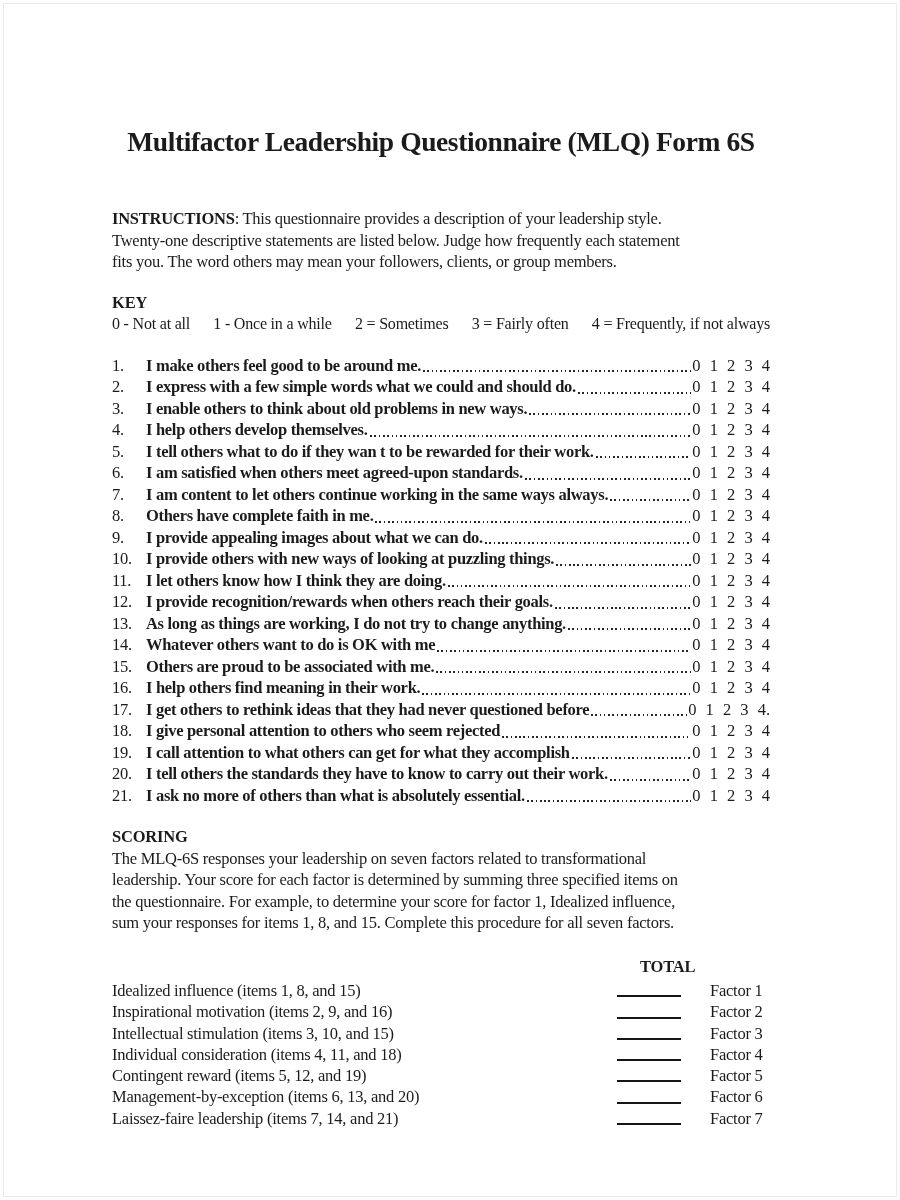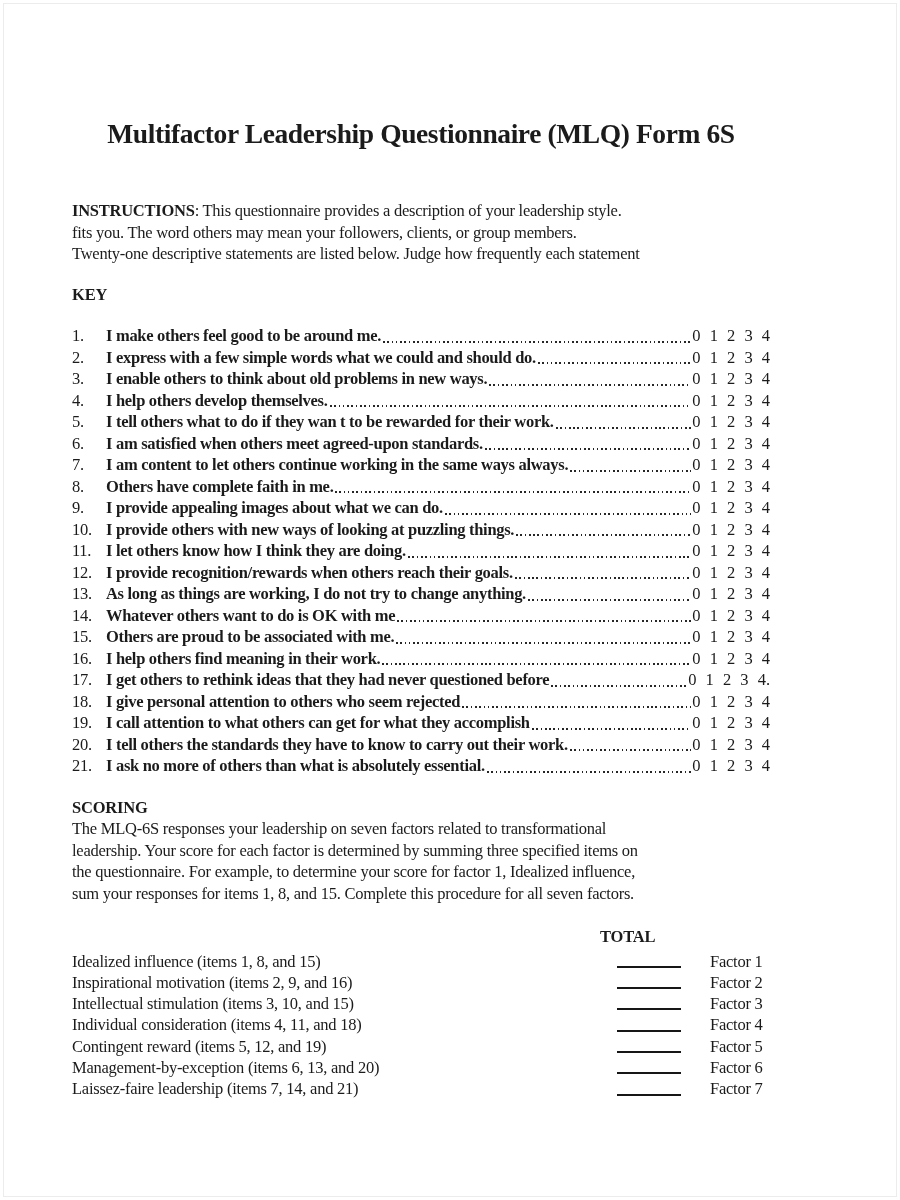--- a/index.html
+++ b/index.html
@@ -9,21 +9,21 @@
     font-family: "Liberation Serif", serif;
     color: #1b1b1b;
     position: relative;
     overflow: hidden;
   }
   .page-frame {
     position: absolute; inset: 3px;
     border: 1px solid #ececec;
     pointer-events: none;
   }
-  .content { padding: 118px 130px 0 72px; }
+  .content { padding: 118px 130px 0 112px; margin-top: 8px; }
 
   .doc-title {
     font-size: 27.5px; font-weight: bold;
     letter-spacing: -0.4px;
     text-align: center;
     margin: 0 0 50px 0;
     line-height: 32px;
     white-space: nowrap;
   }
 
@@ -89,26 +89,33 @@
 <body>
 
 <div class="page-frame"></div>
 
 <div class="content">
 
   <h1 class="doc-title">Multifactor Leadership Questionnaire (MLQ) Form 6S</h1>
 
   <div>
     <div class="para-line"><span class="inline-bold">INSTRUCTIONS</span><span>: This questionnaire provides a description of your leadership style.</span></div>
+    <div class="para-line">Twenty-one descriptive statements are listed below. Judge how frequently each statement</div>
     <div class="para-line">fits you. The word others may mean your followers, clients, or group members.</div>
-    <div class="para-line">Twenty-one descriptive statements are listed below. Judge how frequently each statement</div>
   </div>
 
   <div class="key-block">
     <div class="section-heading">KEY</div>
+    <div class="key-legend">
+      <span>0 - Not at all</span>
+      <span>1 - Once in a while</span>
+      <span>2 = Sometimes</span>
+      <span>3 = Fairly often</span>
+      <span>4 = Frequently, if not always</span>
+    </div>
   </div>
 
   <div class="items-list">
     <div class="item-row">
         <span class="item-num">1.</span>
         <span class="item-text">I make others feel good to be around me.</span>
         <span class="dotted-leader"></span>
         <span class="rating-scale">0 1 2 3 4</span>
       </div>
     <div class="item-row">

